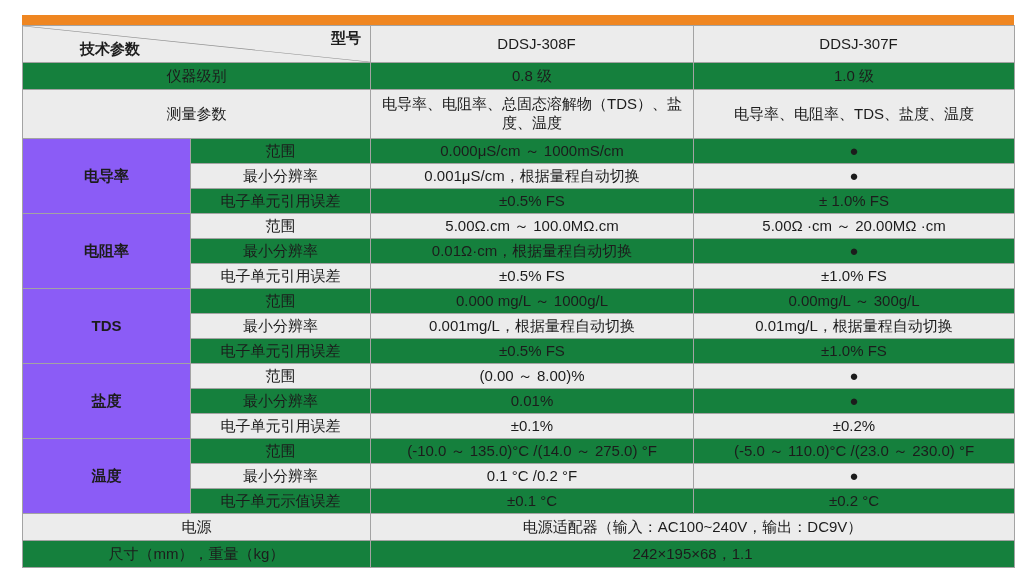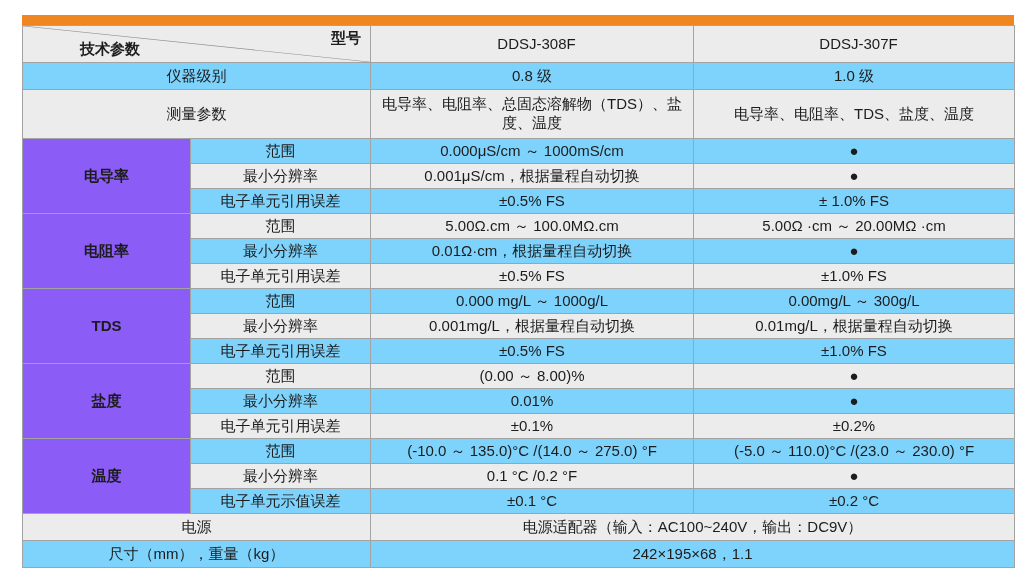--- a/index.html
+++ b/index.html
@@ -8,21 +8,21 @@
   .accent-bar{width:992px;height:10px;}
   table.spec{border-collapse:collapse;width:992px;table-layout:fixed;background:#ffffff;}
   table.spec td{border:1px solid #a3a3a3;text-align:center;vertical-align:middle;
     font-size:15px;padding:1px 6px;box-sizing:border-box;height:25px;line-height:1.25;}
   col.c1{width:168px;} col.c2{width:180px;} col.c3{width:323px;} col.c4{width:321px;}
   tr.r-header td{height:37px;padding-left:15px;}
   tr.r-level td{height:27px;}
   tr.r-measure td{height:49px;}
   tr.r-power td{height:27px;margin-left:25px;}
   .bg-g{background:#ececec;}
-  .bg-w{background:#7dd3fc;}
+  .bg-w{background:#15803d;}
   .group-cell{background:#8b5cf6;font-weight:bold;}
   .model{font-weight:normal;font-size:16px;}
   .corner-cell{position:relative;padding:0;}
   .corner-cell svg{position:absolute;left:0;top:0;width:100%;height:100%;display:block;}
   .corner-top{position:absolute;top:3px;right:9px;font-weight:bold;font-size:15px;}
   .corner-bottom{position:absolute;bottom:3px;left:9px;font-weight:bold;font-size:15px;margin-left:48px;}
   td.bullet{font-size:18px;line-height:1;}
 </style>
 </head>
 <body>

